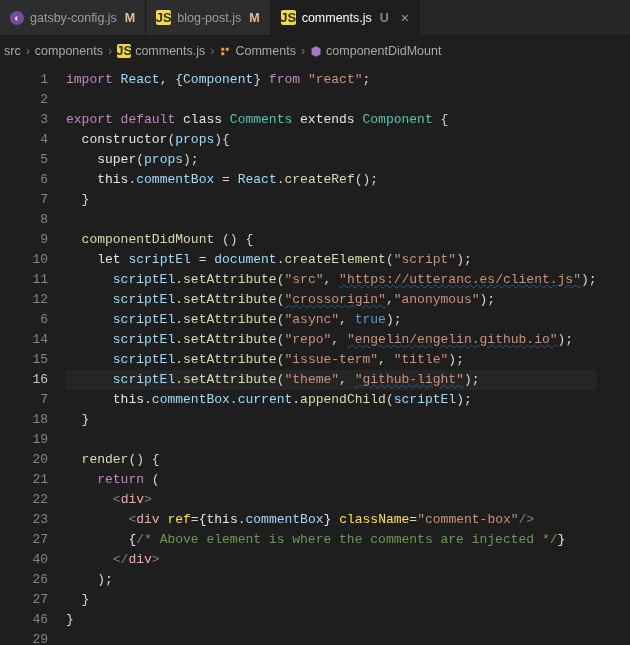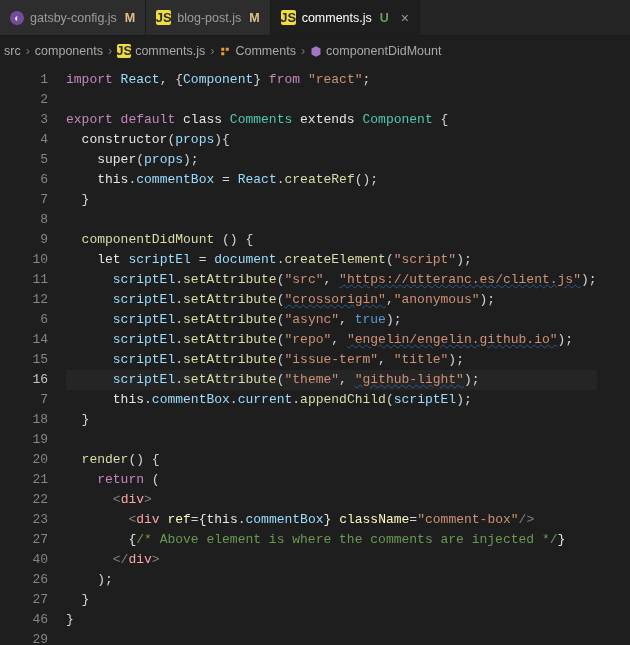--- a/index.html
+++ b/index.html
@@ -24,21 +24,21 @@
   .kw{color:#c586c0}
   .kw2{color:#e5e5e5}
   .cls{color:#4ec9b0}
   .fn{color:#dcdcaa}
   .str{color:#ce9178}
   .var{color:#9cdcfe}
   .punct{color:#d4d4d4}
   .cmt{color:#6a9955}
   .tag{color:#fca5a5}
   .tagc{color:#808080}
-  .attr{color:#fef9c3}
+  .attr{color:#fde047}
   .bool{color:#569cd6}
   .squiggle{text-decoration:underline wavy #3794ff70;text-decoration-thickness:1px}
 </style>
 </head>
 <body>
 
 <div class="tabs" id="tabs">
     <div class="tab">
       <span class="gatsby-icon">◐</span>
       <span>gatsby-config.js</span>

